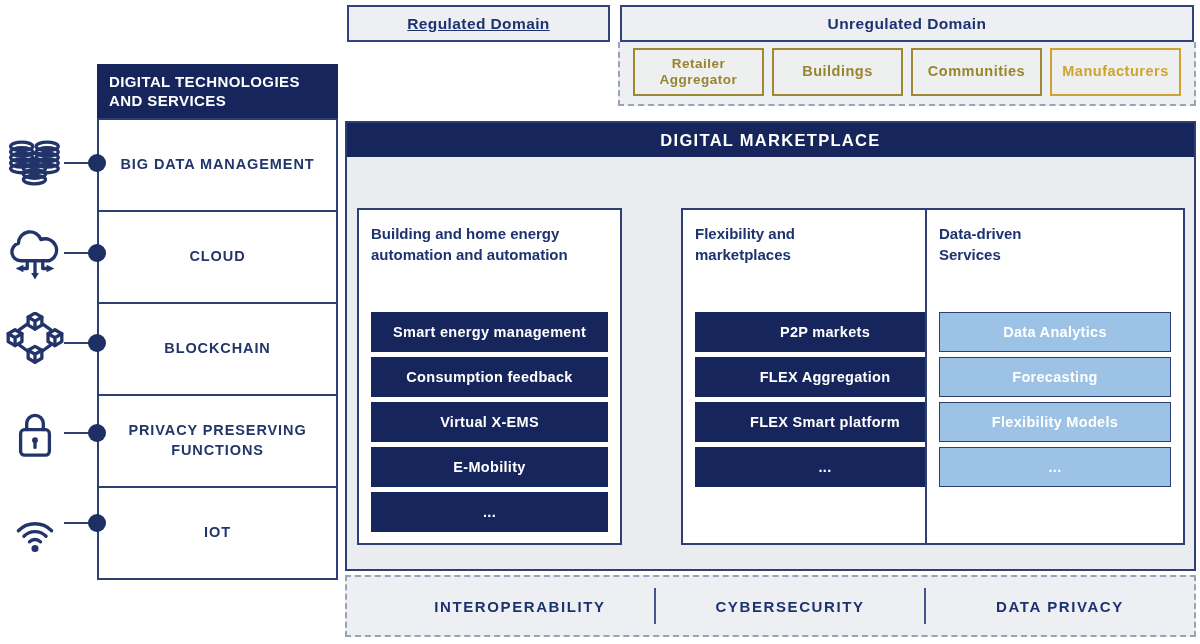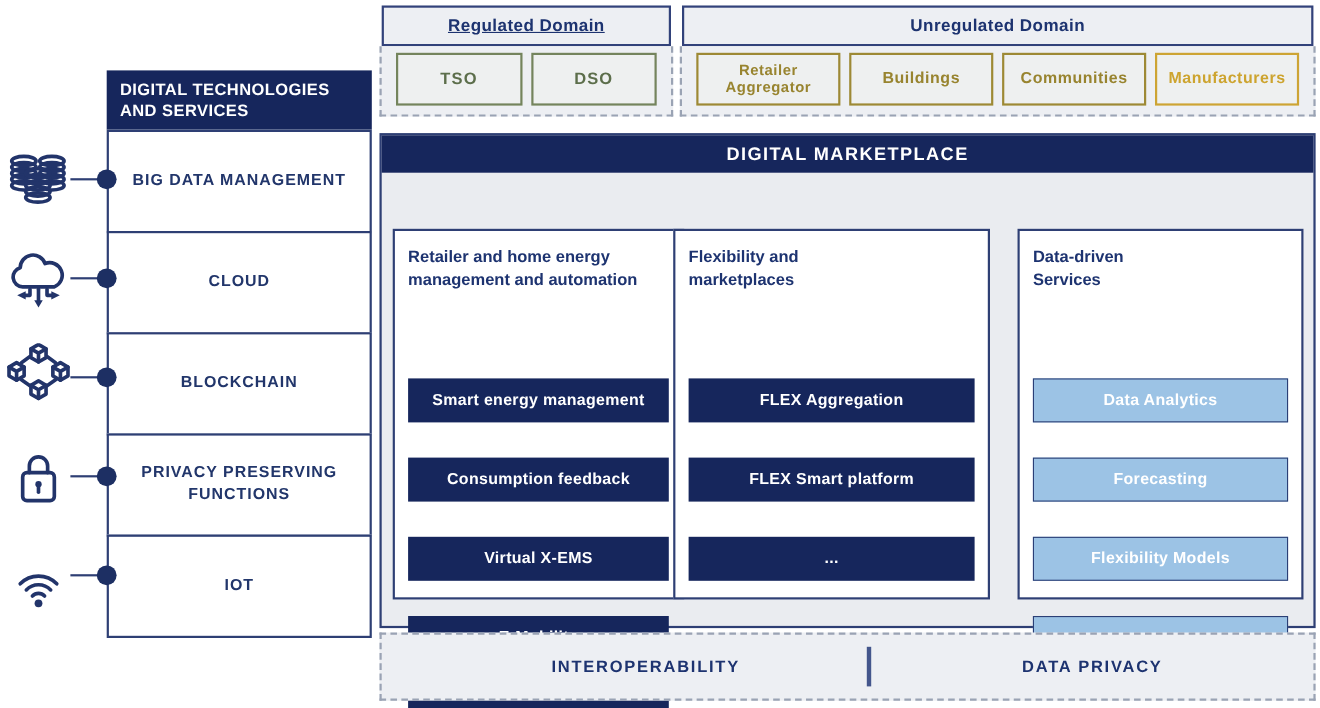--- a/index.html
+++ b/index.html
@@ -62,21 +62,21 @@
   .col {
     position:absolute; top:208px; height:337px; background:#fff; border:2px solid #2e3f74;
     padding:14px 12px 0;
   }
   .col-title { color:#1d3370; font-weight:700; font-size:15px; line-height:1.38; height:88px; }
   .col-title.narrow2 { max-width:155px; }
   .col-title.narrow1 { max-width:130px; }
   .pill {
     height:40px; margin-bottom:5px; background:#16265c; color:#fff;
     display:flex; align-items:center; justify-content:center; text-align:center;
-    font-weight:700; font-size:14.5px; letter-spacing:.3px;margin-top:32px;
+    font-weight:700; font-size:14.5px; letter-spacing:.3px;
   }
   .pill.light { background:#9cc3e5; border:1.5px solid #2b3f76; }
 
   
   .footer {
     position:absolute; left:345px; top:575px; width:851px; height:62px;
     background:#edeff3; border:2px dashed #9aa3b4; display:flex; align-items:stretch;padding-left:39px;
   }
   .f-cell {
     flex:1; display:flex; align-items:center; justify-content:center;
@@ -203,28 +203,20 @@
   <div class="conn-dot" style="top:424px;"></div>
   <div class="conn-dot" style="top:514px;"></div>
 
   <div class="dom-header reg">
       <span>Regulated Domain</span>
     </div>
   <div class="dom-header unreg">
       <span>Unregulated Domain</span>
     </div>
 
-  <div class="dom-dash reg">
-    <div class="actor green">
-        <span>TSO</span>
-      </div>
-    <div class="actor green">
-        <span>DSO</span>
-      </div>
-  </div>
 
   <div class="dom-dash unreg">
     <div class="actor gold small">
         <span>Retailer Aggregator</span>
       </div>
     <div class="actor gold">
         <span>Buildings</span>
       </div>
     <div class="actor gold">
         <span>Communities</span>
@@ -234,43 +226,45 @@
       </div>
   </div>
 
   <div class="mp">
     <div class="mp-bar">
         <span>DIGITAL MARKETPLACE</span>
       </div>
   </div>
 
   <div class="col" style="left:357px; width:265px;">
-    <div class="col-title">Retailer and home energy management and automation</div>
+    <div class="col-title">Building and home energy automation and automation</div>
     <div class="pill">Smart energy management</div>
     <div class="pill">Consumption feedback</div>
     <div class="pill">Virtual X-EMS</div>
     <div class="pill">E-Mobility</div>
     <div class="pill">...</div>
   </div>
 
-  <div class="col" style="left:612px; width:288px;">
+  <div class="col" style="left:681px; width:288px;">
     <div class="col-title narrow2">Flexibility and marketplaces</div>
+    <div class="pill">P2P markets</div>
     <div class="pill">FLEX Aggregation</div>
     <div class="pill">FLEX Smart platform</div>
     <div class="pill">...</div>
   </div>
 
   <div class="col" style="left:925px; width:260px;">
     <div class="col-title narrow1">Data-driven Services</div>
     <div class="pill light">Data Analytics</div>
     <div class="pill light">Forecasting</div>
     <div class="pill light">Flexibility Models</div>
     <div class="pill light">...</div>
   </div>
 
   <div class="footer">
     <div class="f-cell">INTEROPERABILITY</div>
     <div class="f-div"></div>
+    <div class="f-cell">CYBERSECURITY</div>
     <div class="f-div"></div>
     <div class="f-cell">DATA PRIVACY</div>
   </div>
 
 </div>
 
 </body></html>

